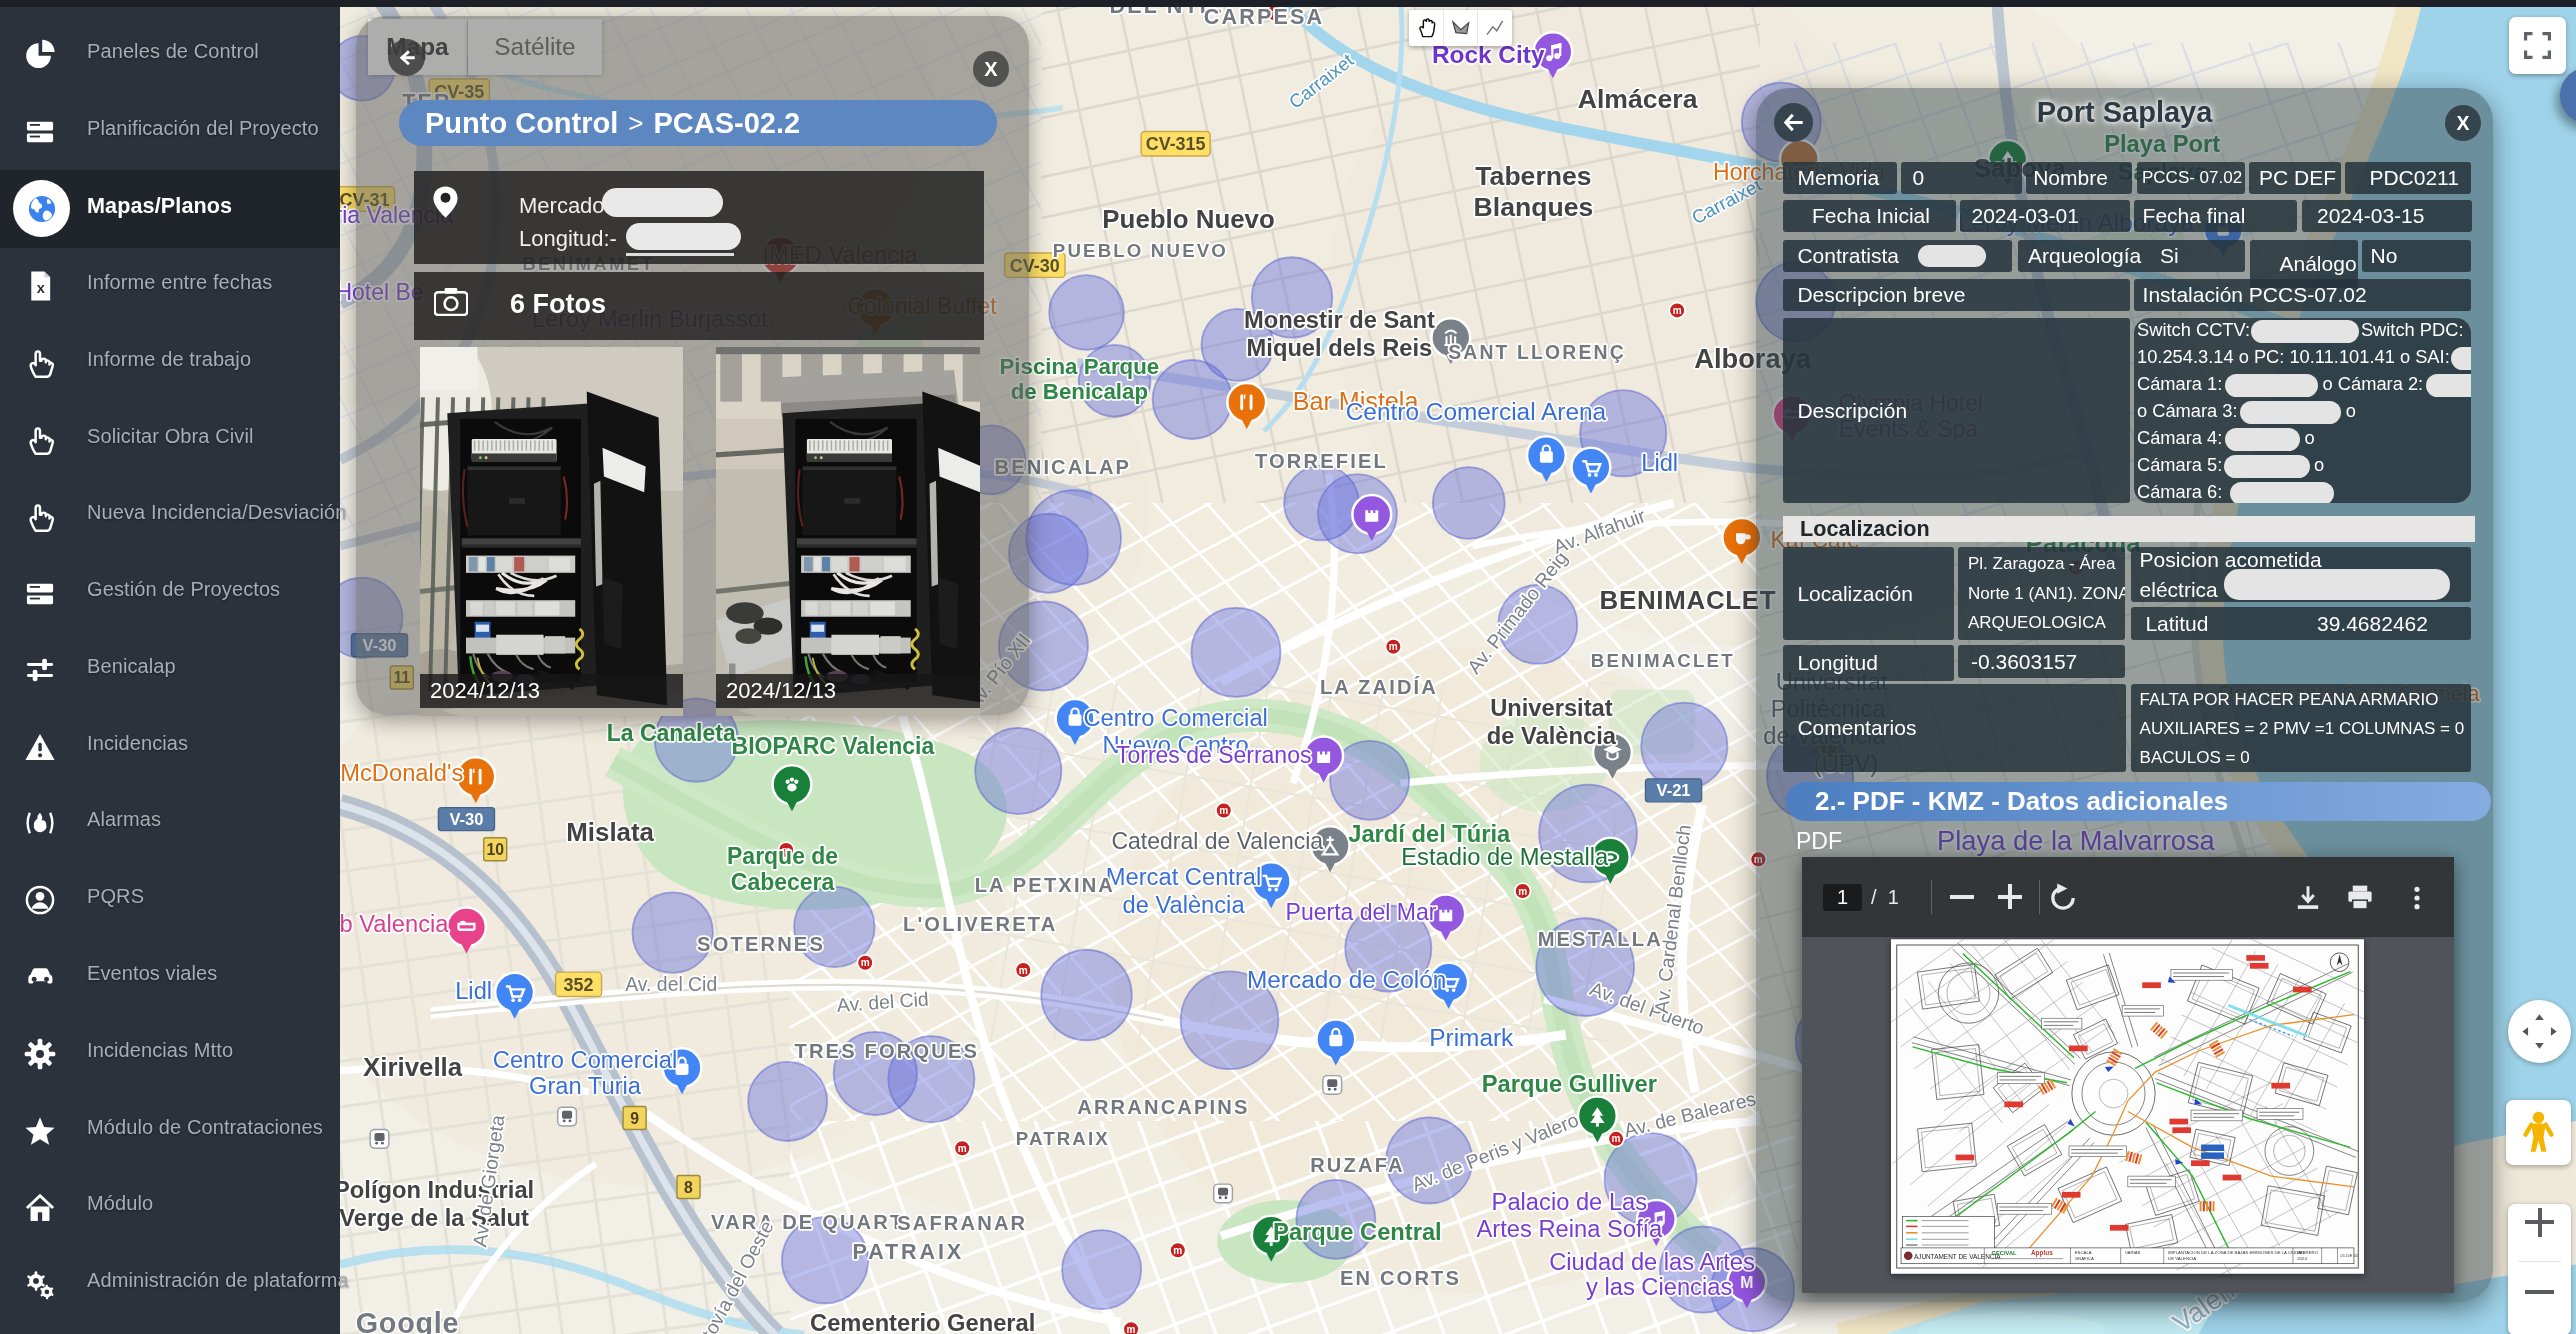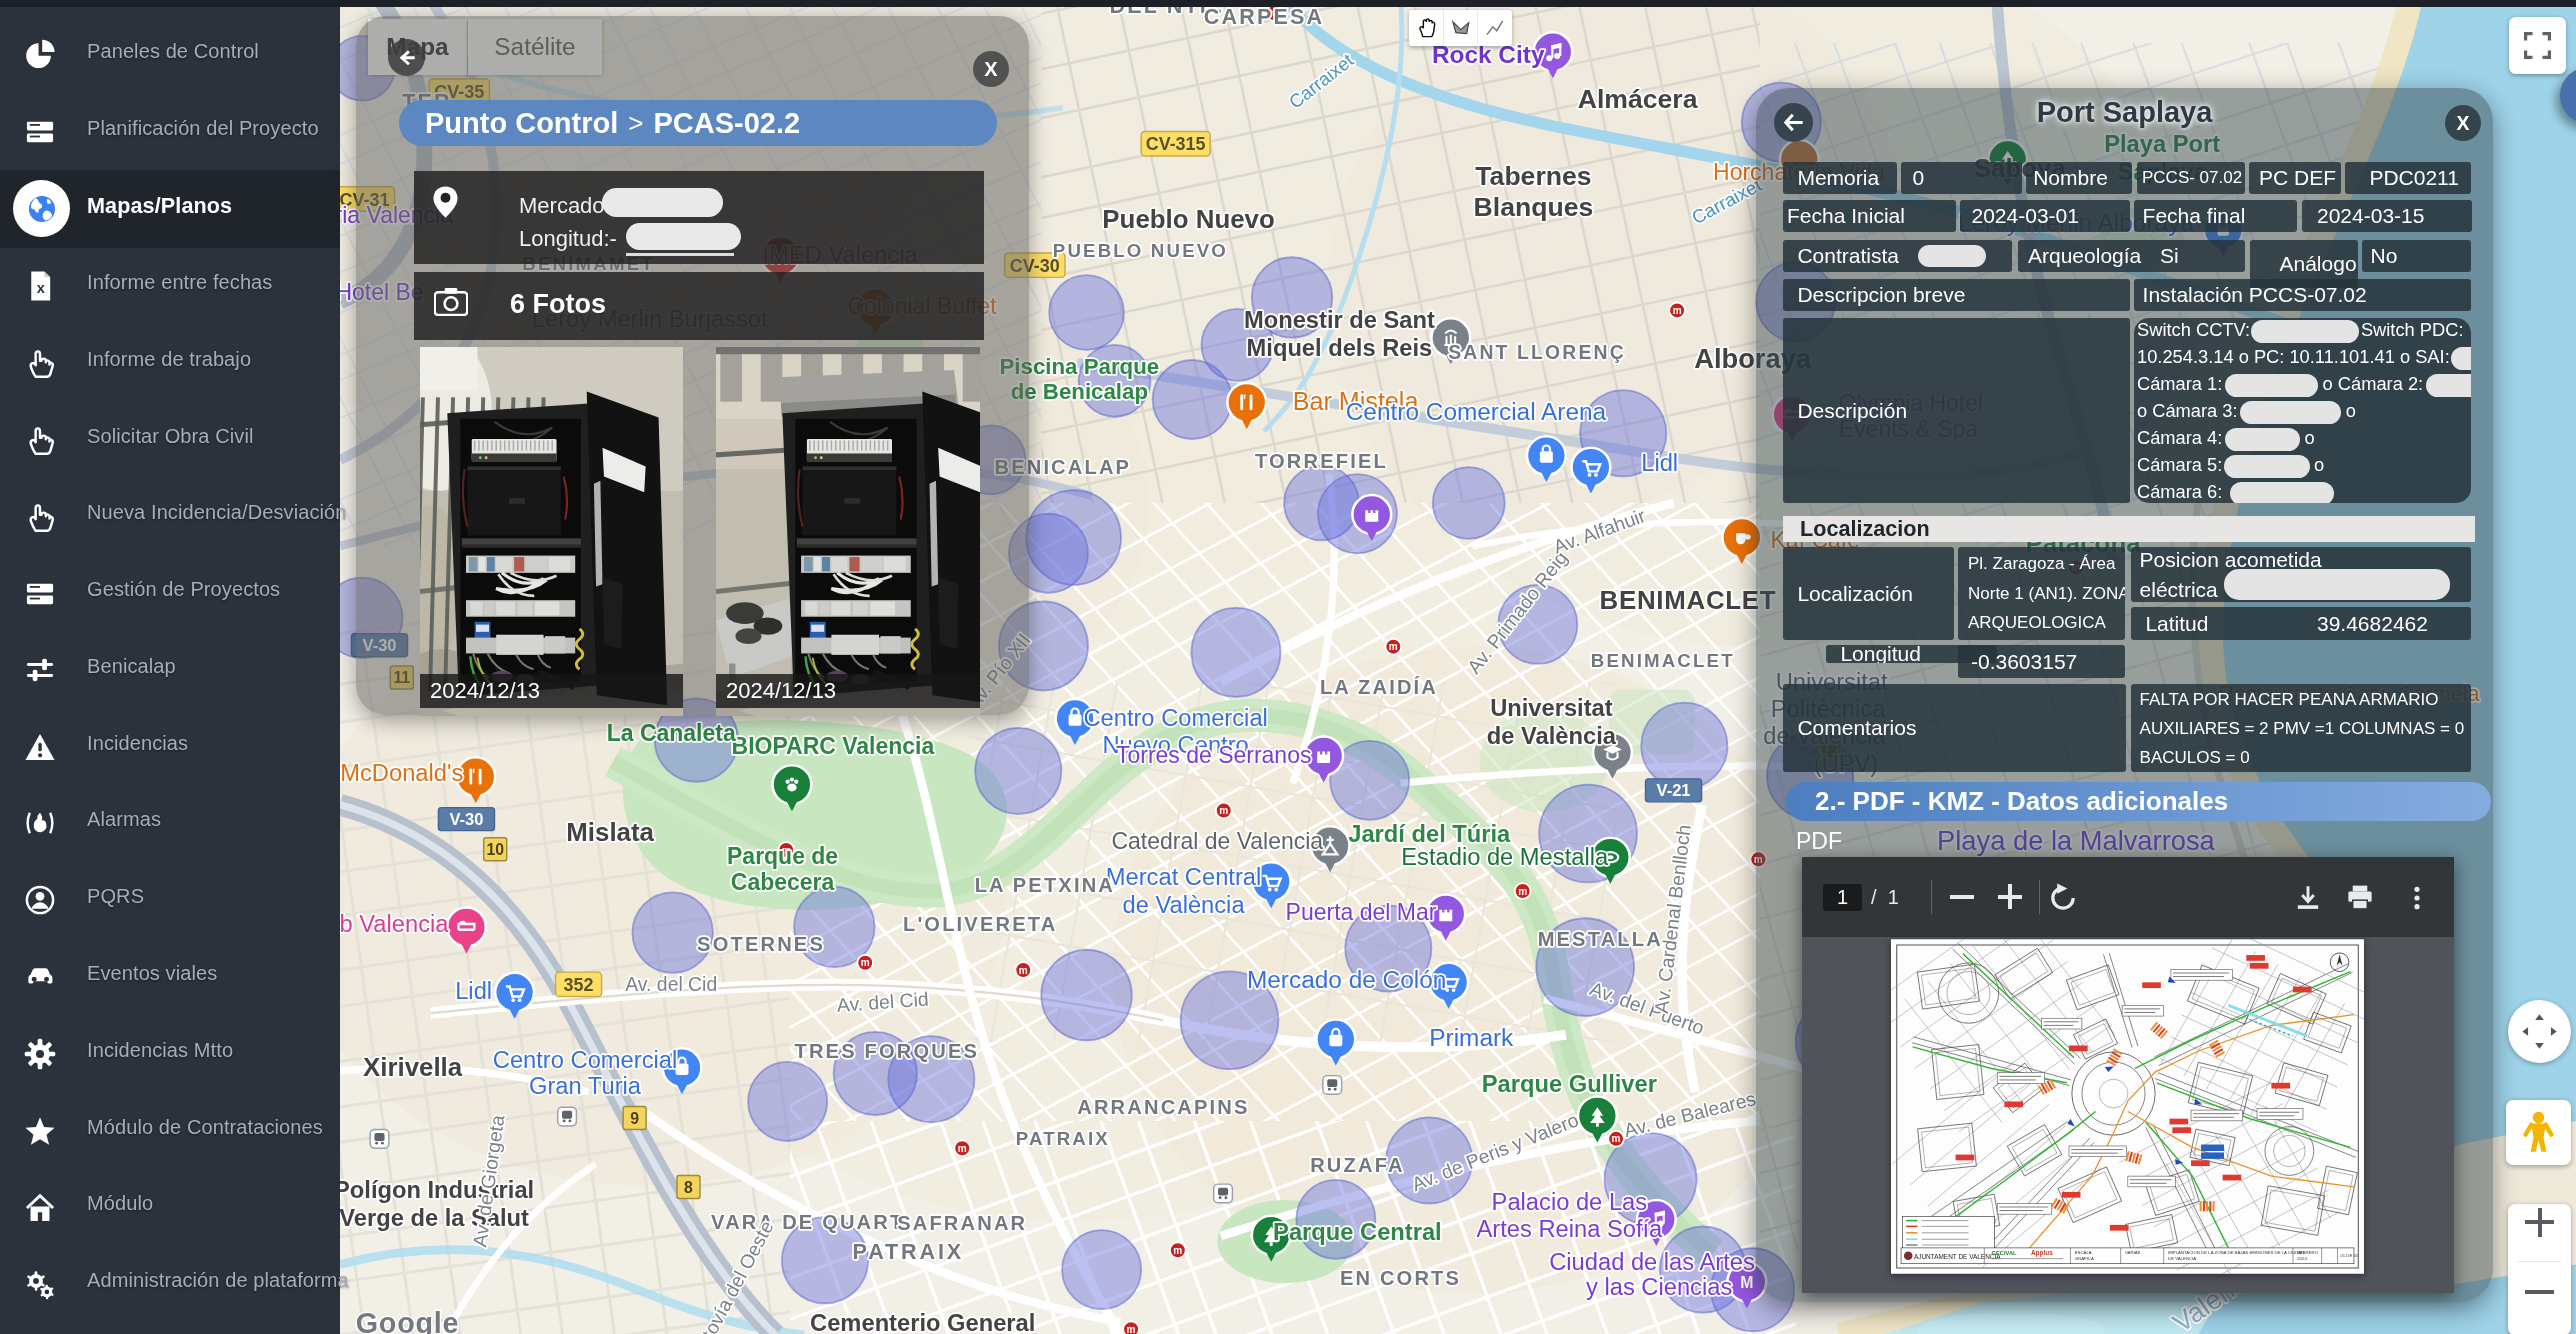--- a/index.html
+++ b/index.html
@@ -1283,21 +1283,21 @@
 <div style="position:absolute;left:1756px;top:96px;width:737px;text-align:center;z-index:41;font-size:29px;font-weight:bold;color:#2e3944;text-shadow:0 0 4.3px #fff,0 0 8.6px #fff">Port Saplaya</div>
 <div style="position:absolute;left:2445px;top:105px;width:36px;height:36px;border-radius:50%;background:#36454d;z-index:42;display:flex;align-items:center;justify-content:center;color:#fff;font-size:19.4px;font-weight:bold">X</div>
 <div style="background:rgba(38,52,60,.85);color:#fff;font-size:21px;z-index:41;position:absolute;box-sizing:border-box;border-radius:2.9px;white-space:nowrap;overflow:hidden;left:1783px;top:162px;width:114px;height:32px;padding-left:14.4px;display:flex;align-items:center;">Memoria</div>
 <div style="background:rgba(38,52,60,.85);color:#fff;font-size:21px;z-index:41;position:absolute;box-sizing:border-box;border-radius:2.9px;white-space:nowrap;overflow:hidden;left:1901px;top:162px;width:121px;height:32px;padding-left:11.5px;display:flex;align-items:center;">0</div>
 <div style="background:rgba(38,52,60,.85);color:#fff;font-size:21px;z-index:41;position:absolute;box-sizing:border-box;border-radius:2.9px;white-space:nowrap;overflow:hidden;left:2026px;top:162px;width:106px;height:32px;padding-left:7.2px;display:flex;align-items:center;">Nombre</div>
 <div style="background:rgba(38,52,60,.85);color:#fff;font-size:21px;z-index:41;position:absolute;box-sizing:border-box;border-radius:2.9px;white-space:nowrap;overflow:hidden;left:2137px;top:162px;width:108px;height:32px;padding-left:5px;display:flex;align-items:center;">
     <span style="font-size:17px">PCCS- 07.02</span>
   </div>
 <div style="background:rgba(38,52,60,.85);color:#fff;font-size:21px;z-index:41;position:absolute;box-sizing:border-box;border-radius:2.9px;white-space:nowrap;overflow:hidden;left:2249px;top:162px;width:92px;height:32px;padding-left:10px;display:flex;align-items:center;">PC DEF</div>
 <div style="background:rgba(38,52,60,.85);color:#fff;font-size:21px;z-index:41;position:absolute;box-sizing:border-box;border-radius:2.9px;white-space:nowrap;overflow:hidden;left:2345px;top:162px;width:126px;height:32px;padding-left:24.4px;display:flex;align-items:center;">PDC0211</div>
-<div style="background:rgba(38,52,60,.85);color:#fff;font-size:21px;z-index:41;position:absolute;box-sizing:border-box;border-radius:2.9px;white-space:nowrap;overflow:hidden;left:1783px;top:200px;width:173px;height:32px;padding-left:4px;display:flex;align-items:center;">Fecha Inicial</div>
+<div style="background:rgba(38,52,60,.85);color:#fff;font-size:21px;z-index:41;position:absolute;box-sizing:border-box;border-radius:2.9px;white-space:nowrap;overflow:hidden;left:1783px;top:200px;width:173px;height:32px;padding-left:29px;display:flex;align-items:center;">Fecha Inicial</div>
 <div style="background:rgba(38,52,60,.85);color:#fff;font-size:21px;z-index:41;position:absolute;box-sizing:border-box;border-radius:2.9px;white-space:nowrap;overflow:hidden;left:1960px;top:200px;width:170px;height:32px;padding-left:11.5px;display:flex;align-items:center;">2024-03-01</div>
 <div style="background:rgba(38,52,60,.85);color:#fff;font-size:21px;z-index:41;position:absolute;box-sizing:border-box;border-radius:2.9px;white-space:nowrap;overflow:hidden;left:2134px;top:200px;width:163px;height:32px;padding-left:8.6px;display:flex;align-items:center;">Fecha final</div>
 <div style="background:rgba(38,52,60,.85);color:#fff;font-size:21px;z-index:41;position:absolute;box-sizing:border-box;border-radius:2.9px;white-space:nowrap;overflow:hidden;left:2302px;top:200px;width:170px;height:32px;padding-left:15px;display:flex;align-items:center;">2024-03-15</div>
 <div style="background:rgba(38,52,60,.85);color:#fff;font-size:21px;z-index:41;position:absolute;box-sizing:border-box;border-radius:2.9px;white-space:nowrap;overflow:hidden;left:1783px;top:240px;width:229px;height:32px;padding-left:14.4px;display:flex;align-items:center;">Contratista<span style="display:inline-block;background:#e4e4e4;border-radius:13px;vertical-align:middle;height:24.4px;width:68px;height:21.6px;margin:0 0px 0 18.7px"></span></div>
 <div style="background:rgba(38,52,60,.85);color:#fff;font-size:21px;z-index:41;position:absolute;box-sizing:border-box;border-radius:2.9px;white-space:nowrap;overflow:hidden;left:2018px;top:240px;width:227px;height:32px;padding-left:10px;display:flex;align-items:center;">Arqueología<span style="margin-left:18.7px">Si</span></div>
 <div style="background:rgba(38,52,60,.85);color:#fff;font-size:21px;z-index:41;position:absolute;box-sizing:border-box;border-radius:2.9px;white-space:nowrap;overflow:hidden;left:2250px;top:240px;width:108px;height:48px;padding-left:29.5px;display:flex;align-items:center;">Análogo</div>
 <div style="background:rgba(38,52,60,.85);color:#fff;font-size:21px;z-index:41;position:absolute;box-sizing:border-box;border-radius:2.9px;white-space:nowrap;overflow:hidden;left:2362px;top:240px;width:109px;height:32px;padding-left:8.6px;display:flex;align-items:center;">No</div>
 <div style="background:rgba(38,52,60,.85);color:#fff;font-size:21px;z-index:41;position:absolute;box-sizing:border-box;border-radius:2.9px;white-space:nowrap;overflow:hidden;left:1783px;top:279px;width:347px;height:32px;padding-left:14.4px;display:flex;align-items:center;">Descripcion breve</div>
 <div style="background:rgba(38,52,60,.85);color:#fff;font-size:21px;z-index:41;position:absolute;box-sizing:border-box;border-radius:2.9px;white-space:nowrap;overflow:hidden;left:2134px;top:279px;width:337px;height:32px;padding-left:8.6px;display:flex;align-items:center;">Instalación PCCS-07.02</div>
 <div style="background:rgba(38,52,60,.85);color:#fff;font-size:21px;z-index:41;position:absolute;box-sizing:border-box;border-radius:2.9px;white-space:nowrap;overflow:hidden;left:1783px;top:318px;width:347px;height:185px;padding-left:14.4px;display:flex;align-items:center;">Descripción</div>
@@ -1307,21 +1307,21 @@
 <div style="position:absolute;left:1783px;top:516px;width:692px;height:26px;background:#e8e6e4;z-index:41;display:flex;align-items:center;padding-left:17px;box-sizing:border-box;font-size:21.6px;font-weight:bold;color:#20262c">Localizacion</div>
 <div style="background:rgba(38,52,60,.85);color:#fff;font-size:21px;z-index:41;position:absolute;box-sizing:border-box;border-radius:2.9px;white-space:nowrap;overflow:hidden;left:1783px;top:547px;width:171px;height:93px;padding-left:14.4px;display:flex;align-items:center;">Localización</div>
 <div style="background:rgba(38,52,60,.85);color:#fff;font-size:21px;z-index:41;position:absolute;box-sizing:border-box;border-radius:2.9px;white-space:nowrap;overflow:hidden;left:1958px;top:547px;width:167px;height:93px;padding-left:10px;display:flex;align-items:center;">
     <div style="line-height:29.5px;font-size:17px;white-space:nowrap">Pl. Zaragoza - Área<br>Norte 1 (AN1). ZONA<br>ARQUEOLOGICA</div>
   </div>
 <div style="background:rgba(38,52,60,.85);color:#fff;font-size:21px;z-index:41;position:absolute;box-sizing:border-box;border-radius:2.9px;white-space:nowrap;overflow:hidden;left:2131px;top:547px;width:340px;height:55px;padding-left:8.6px;display:flex;align-items:center;">
     <div style="line-height:29.5px">Posicion acometida<br>eléctrica</div>
   </div>
 <div style="position:absolute;left:2224px;top:569px;width:226px;height:31px;background:#e4e4e4;border-radius:15px;z-index:42"></div>
 <div style="background:rgba(38,52,60,.85);color:#fff;font-size:21px;z-index:41;position:absolute;box-sizing:border-box;border-radius:2.9px;white-space:nowrap;overflow:hidden;left:2131px;top:607px;width:340px;height:33px;padding-left:14.4px;display:flex;align-items:center;">Latitud<span style="position:absolute;left:186px">39.4682462</span></div>
-<div style="background:rgba(38,52,60,.85);color:#fff;font-size:21px;z-index:41;position:absolute;box-sizing:border-box;border-radius:2.9px;white-space:nowrap;overflow:hidden;left:1783px;top:645px;width:171px;height:18px;padding-left:14.4px;display:flex;align-items:center;margin-left:43px;">Longitud</div>
+<div style="background:rgba(38,52,60,.85);color:#fff;font-size:21px;z-index:41;position:absolute;box-sizing:border-box;border-radius:2.9px;white-space:nowrap;overflow:hidden;left:1783px;top:645px;width:171px;height:36px;padding-left:14.4px;display:flex;align-items:center;">Longitud</div>
 <div style="background:rgba(38,52,60,.85);color:#fff;font-size:21px;z-index:41;position:absolute;box-sizing:border-box;border-radius:2.9px;white-space:nowrap;overflow:hidden;left:1958px;top:645px;width:167px;height:33px;padding-left:13px;display:flex;align-items:center;">-0.3603157</div>
 <div style="background:rgba(38,52,60,.85);color:#fff;font-size:21px;z-index:41;position:absolute;box-sizing:border-box;border-radius:2.9px;white-space:nowrap;overflow:hidden;left:1783px;top:684px;width:343px;height:88px;padding-left:14.4px;display:flex;align-items:center;">Comentarios</div>
 <div style="background:rgba(38,52,60,.85);color:#fff;font-size:21px;z-index:41;position:absolute;box-sizing:border-box;border-radius:2.9px;white-space:nowrap;overflow:hidden;left:2131px;top:684px;width:340px;height:88px;padding-left:8.6px;display:flex;align-items:center;">
     <div style="line-height:29px;font-size:17px;white-space:nowrap">FALTA POR HACER PEANA ARMARIO<br>AUXILIARES = 2 PMV =1 COLUMNAS = 0<br>BACULOS = 0</div>
   </div>
 <div style="position:absolute;left:1786px;top:782px;width:705px;height:39px;border-radius:19.4px;background:linear-gradient(90deg,#4c7ec0,#85acdf);z-index:41;display:flex;align-items:center;padding-left:29px;box-sizing:border-box;color:#fff;font-size:26px;font-weight:bold">2.- PDF - KMZ - Datos adicionales</div>
 <div style="position:absolute;left:1796px;top:828px;z-index:41;color:#fff;font-size:23px">PDF</div>
 <div style="position:absolute;left:1802px;top:857px;width:652px;height:436px;background:#50545a;z-index:43;box-shadow:0 4.3px 17px rgba(0,0,0,.5)"></div>
 <div style="position:absolute;left:1802px;top:857px;width:652px;height:80px;background:#323639;z-index:44"></div>
 <div style="position:absolute;left:1823px;top:884px;width:39px;height:27px;background:#191b1c;border-radius:2.9px;z-index:45;display:flex;align-items:center;justify-content:center;color:#fff;font-size:20px">1</div>

